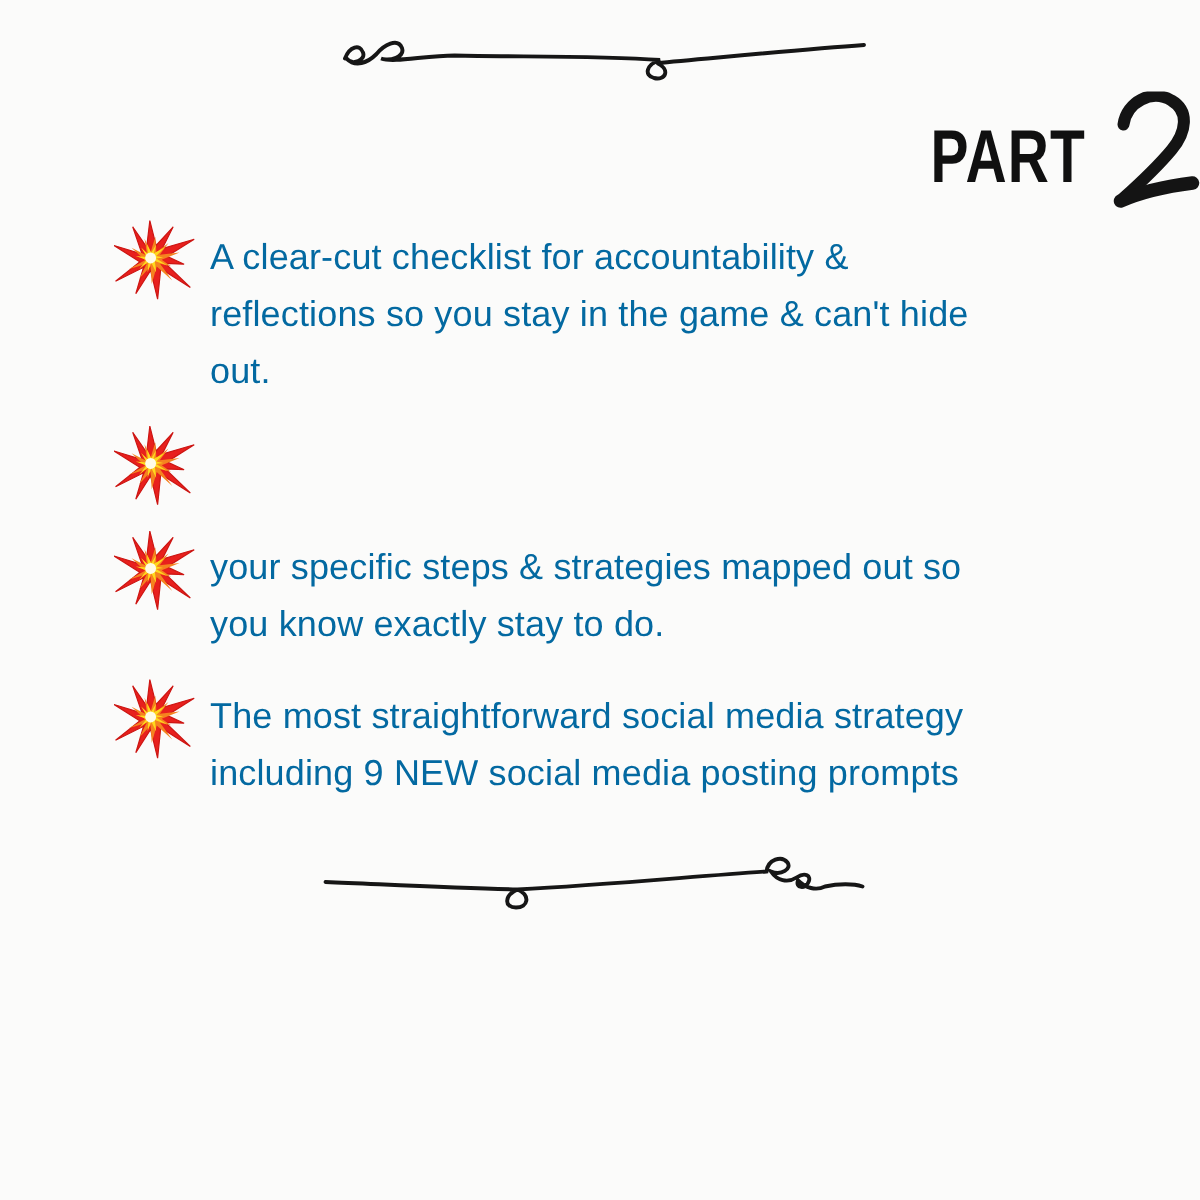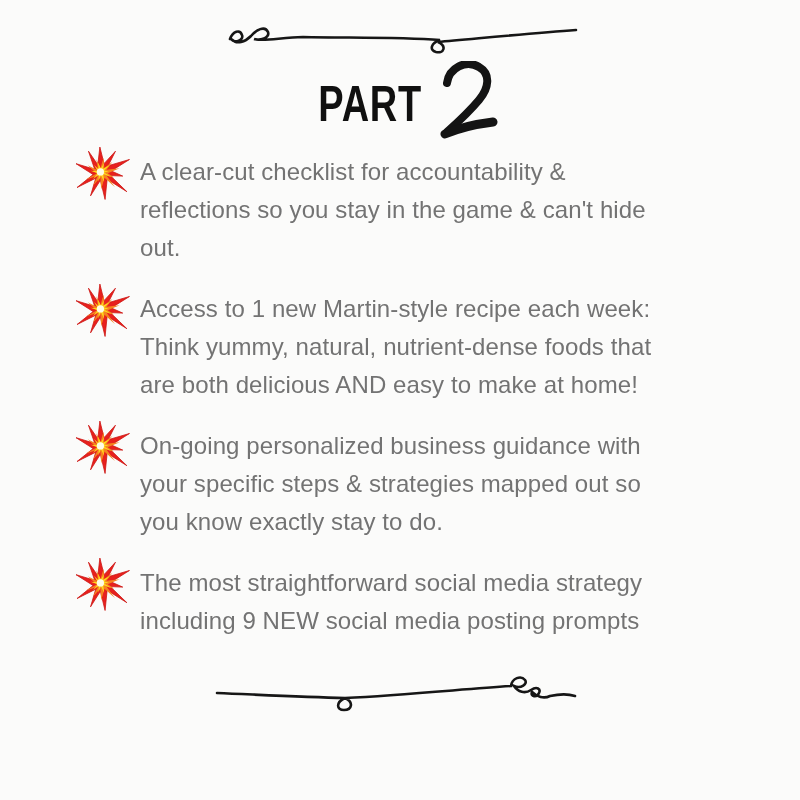--- a/index.html
+++ b/index.html
@@ -21,21 +21,21 @@
   .flourish {
     display: block;
     margin: 0 auto;
   }
   .flourish.top { margin-top: 13px; }
   .flourish.bottom { margin-top: 26px; }
   .title-row {
     margin-top: 4px;
     height: 70px;
     display: flex;
-    justify-content: center;
+    justify-content: flex-end;
     align-items: flex-end;
   }
   .title-part {
     display: inline-block;
     font-weight: 700;
     font-size: 50px;
     line-height: 1;
     color: #101010;
     transform: scaleX(0.76);
     transform-origin: center bottom;
@@ -56,21 +56,21 @@
   }
   .burst {
     flex: none;
     width: 54px;
     height: 54px;
     margin: -7px 10px 0 0;
   }
   .bullet-lines {
     font-size: 24px;
     line-height: 38px;
-    color: #737373;
+    color: #0369a1;
     letter-spacing: 0.1px;
   }
   .bullet-line {
     white-space: nowrap;
   }
 </style>
 </head>
 <body>
 
 <div class="page">
@@ -119,36 +119,30 @@
       </div>
     </div>
 
     <div class="bullet">
       <svg class="burst" viewBox="0 0 104 104">
         <use href="#burst-shape" fill="#e8201d" stroke="#cc1512" stroke-width="1.5"></use>
         <use href="#burst-shape" fill="#f5831f" transform="translate(50,54) scale(0.6) rotate(10) translate(-50,-54)"></use>
         <use href="#burst-shape" fill="#ffd91c" transform="translate(48,51) scale(0.38) rotate(-12) translate(-50,-54)"></use>
         <circle cx="47" cy="50" r="7" fill="#fffbe6"></circle>
       </svg>
-      <div class="bullet-lines">
-        <div class="bullet-line">Access to 1 new Martin-style recipe each week:</div>
-        <div class="bullet-line">Think yummy, natural, nutrient-dense foods that</div>
-        <div class="bullet-line">are both delicious AND easy to make at home!</div>
-      </div>
     </div>
 
     <div class="bullet">
       <svg class="burst" viewBox="0 0 104 104">
         <use href="#burst-shape" fill="#e8201d" stroke="#cc1512" stroke-width="1.5"></use>
         <use href="#burst-shape" fill="#f5831f" transform="translate(50,54) scale(0.6) rotate(10) translate(-50,-54)"></use>
         <use href="#burst-shape" fill="#ffd91c" transform="translate(48,51) scale(0.38) rotate(-12) translate(-50,-54)"></use>
         <circle cx="47" cy="50" r="7" fill="#fffbe6"></circle>
       </svg>
       <div class="bullet-lines">
-        <div class="bullet-line">On-going personalized business guidance with</div>
         <div class="bullet-line">your specific steps &amp; strategies mapped out so</div>
         <div class="bullet-line">you know exactly stay to do.</div>
       </div>
     </div>
 
     <div class="bullet">
       <svg class="burst" viewBox="0 0 104 104">
         <use href="#burst-shape" fill="#e8201d" stroke="#cc1512" stroke-width="1.5"></use>
         <use href="#burst-shape" fill="#f5831f" transform="translate(50,54) scale(0.6) rotate(10) translate(-50,-54)"></use>
         <use href="#burst-shape" fill="#ffd91c" transform="translate(48,51) scale(0.38) rotate(-12) translate(-50,-54)"></use>

